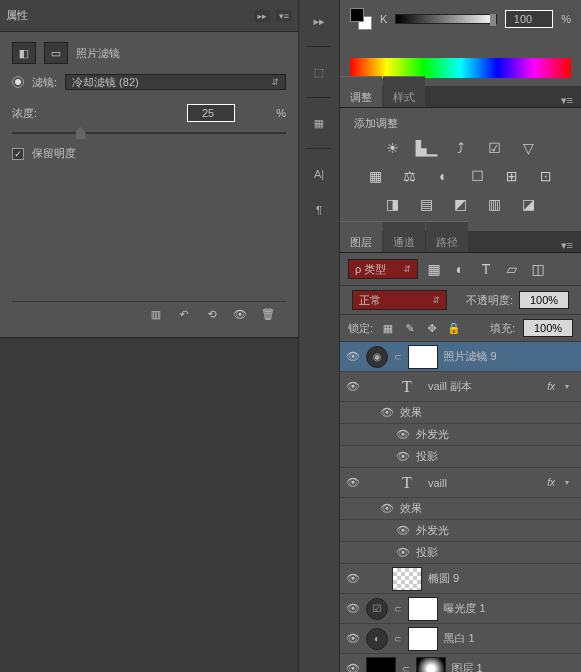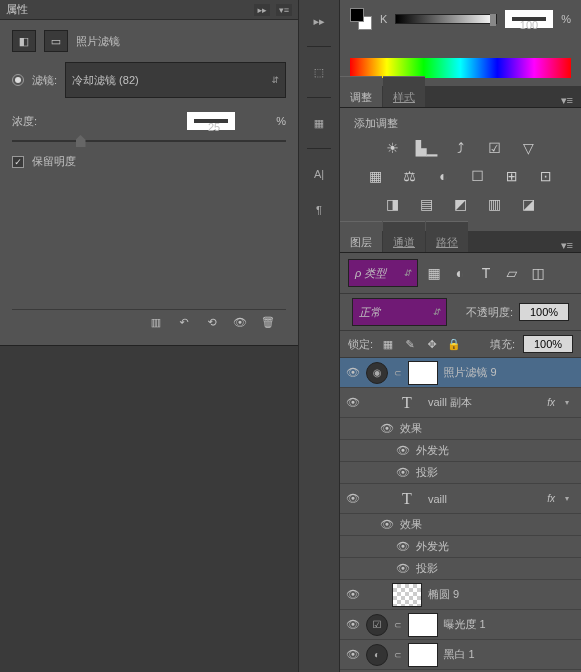--- a/index.html
+++ b/index.html
@@ -1,34 +1,34 @@
 <!DOCTYPE html>
 <html><head>
 <meta charset="utf-8">
 <style>
 * { margin: 0; padding: 0; box-sizing: border-box; font-family: "Microsoft YaHei", sans-serif; font-size: 11px; color: #c0c0c0; }
 body { background: #3a3a3a; width: 581px; height: 672px; display: flex; overflow: hidden; }
 .left-panel { width: 298px; background: #535353; display: flex; flex-direction: column; }
 .mid-strip { width: 42px; background: #424242; display: flex; flex-direction: column; align-items: center; padding-top: 10px; gap: 14px; border-left: 1px solid #2a2a2a; border-right: 1px solid #2a2a2a; }
 .right-panel { flex: 1; background: #535353; display: flex; flex-direction: column; }
 
-.panel-header { height: 20px; background: #424242; display: flex; align-items: center; padding: 0 6px; border-bottom: 1px solid #2a2a2a; }
+.panel-header { height: 32px; background: #424242; display: flex; align-items: center; padding: 0 6px; border-bottom: 1px solid #2a2a2a; }
 .panel-header .title { font-size: 11px; color: #ccc; }
 .panel-header .right { margin-left: auto; display: flex; gap: 6px; }
 .hdr-btn { width: 16px; height: 12px; background: #3a3a3a; display: flex; align-items: center; justify-content: center; cursor: pointer; font-size: 9px; color: #aaa; }
 
 .prop-body { padding: 10px 12px; background: #535353; flex: 0 0 auto; }
 .prop-row { display: flex; align-items: center; margin-bottom: 10px; gap: 8px; }
 .icon-box { width: 24px; height: 22px; background: #3a3a3a; border: 1px solid #222; display: flex; align-items: center; justify-content: center; }
 .radio { width: 12px; height: 12px; border-radius: 50%; border: 1px solid #999; display: inline-flex; align-items: center; justify-content: center; }
 .radio.on::after { content: ""; width: 6px; height: 6px; border-radius: 50%; background: #ddd; }
-.dropdown { flex: 1; height: 36px; background: #3a3a3a; border: 1px solid #222; display: flex; align-items: center; padding: 0 6px; justify-content: space-between; }
+.dropdown { flex: 1; height: 16px; background: #3a3a3a; border: 1px solid #222; display: flex; align-items: center; padding: 0 6px; justify-content: space-between; }
 .dd-arrow { font-size: 9px; color: #999; }
 .color-swatch { width: 26px; height: 22px; background: #0aa8f0; border: 1px solid #000; }
-.pct-input { width: 48px; height: 18px; background: #3a3a3a; border: 7px solid #ffffff; text-align: right; padding-right: 8px; line-height: 16px; }
+.pct-input { width: 48px; height: 18px; background: #3a3a3a; border: 1px solid #ffffff; text-align: right; padding-right: 20px; line-height: 16px; }
 .slider-track { height: 2px; background: #333; margin: 4px 0 12px; position: relative; }
 .slider-thumb { position: absolute; top: -5px; width: 10px; height: 12px; background: #666; left: 25%; transform: translateX(-50%); clip-path: polygon(50% 0, 100% 40%, 100% 100%, 0 100%, 0 40%); }
 .checkbox { width: 12px; height: 12px; border: 1px solid #999; display: inline-flex; align-items: center; justify-content: center; background: #3a3a3a; }
 .checkbox.on::after { content: "✓"; font-size: 9px; color: #ddd; }
 .prop-footer { height: 26px; border-top: 1px solid #3a3a3a; display: flex; justify-content: flex-end; align-items: center; gap: 12px; padding-right: 10px; margin-top: 140px; }
 .ftr-icon { width: 16px; height: 16px; display: flex; align-items: center; justify-content: center; cursor: pointer; }
 
 .mid-strip .strip-icon { width: 22px; height: 22px; display: flex; align-items: center; justify-content: center; color: #aaa; cursor: pointer; }
 .mid-strip .divider { width: 60%; height: 1px; background: #2a2a2a; }
 
@@ -36,30 +36,30 @@
 .k-swatch-bw { position: relative; width: 22px; height: 22px; }
 .k-swatch-bw .fg { position: absolute; top: 0; left: 0; width: 14px; height: 14px; background: #000; border: 1px solid #888; }
 .k-swatch-bw .bg { position: absolute; bottom: 0; right: 0; width: 14px; height: 14px; background: #fff; border: 1px solid #888; }
 .k-track { flex: 1; height: 10px; background: linear-gradient(90deg, #000, #fff); border: 1px solid #222; position: relative; }
 .k-thumb { position: absolute; top: -1px; right: 0; width: 6px; height: 12px; background: #888; }
 
 .spectrum { height: 20px; margin: 20px 10px 8px; background: linear-gradient(90deg, #f00, #ff0, #0f0, #0ff, #00f, #f0f, #f00); }
 
 .tab-bar { height: 22px; background: #383838; display: flex; align-items: flex-end; border-bottom: 1px solid #222; }
 .tab { padding: 13px 10px 2px; background: #535353; margin-right: 1px; cursor: pointer; border-top: 1px solid #666; }
-.tab.inactive { background: #424242; color: #999; text-decoration: underline; }
+.tab.inactive { background: #424242; color: #999; }
 .tab-bar .menu { margin-left: auto; padding: 0 8px; color: #aaa; cursor: pointer; }
 
 .adj-body { padding: 8px 14px; }
 .adj-title { margin-bottom: 8px; }
 .adj-grid { display: flex; gap: 14px; justify-content: center; margin-bottom: 10px; }
 .adj-icon { width: 20px; height: 18px; display: flex; align-items: center; justify-content: center; color: #ccc; cursor: pointer; font-size: 14px; }
 
 .layers-top { display: flex; align-items: center; gap: 6px; padding: 6px 8px; border-bottom: 1px solid #3a3a3a; }
-.dd-small { height: 28px; background: #701a75; border: 1px solid #222; display: flex; align-items: center; padding: 0 6px; min-width: 70px; justify-content: space-between; font-style: italic; }
+.dd-small { height: 20px; background: #7f1d1d; border: 1px solid #222; display: flex; align-items: center; padding: 0 6px; min-width: 70px; justify-content: space-between; }
 .layers-bar { display: flex; align-items: center; gap: 6px; padding: 4px 12px; border-bottom: 1px solid #3a3a3a; }
 .op-input { width: 50px; height: 18px; background: #d8d8d8; color: #000; text-align: center; border: 1px solid #222; display: flex; align-items: center; justify-content: center; }
 .lock-bar { display: flex; align-items: center; gap: 8px; padding: 4px 8px; border-bottom: 1px solid #3a3a3a; }
 .lock-icon { width: 14px; height: 14px; display: flex; align-items: center; justify-content: center; }
 
 .layers-list { flex: 1; overflow-y: auto; }
 .layer { display: flex; align-items: center; height: 30px; border-bottom: 1px solid #424242; padding: 0 6px; gap: 6px; }
 .layer.selected { background: #4a6a8a; }
 .layer.child { padding-left: 40px; height: 22px; font-size: 10px; }
 .layer.child2 { padding-left: 56px; height: 22px; font-size: 10px; }

